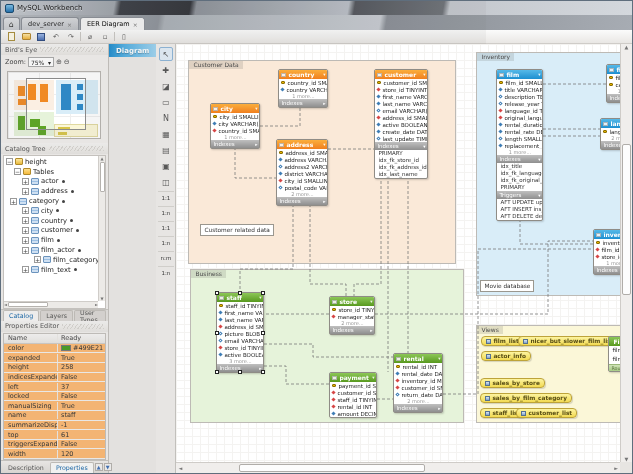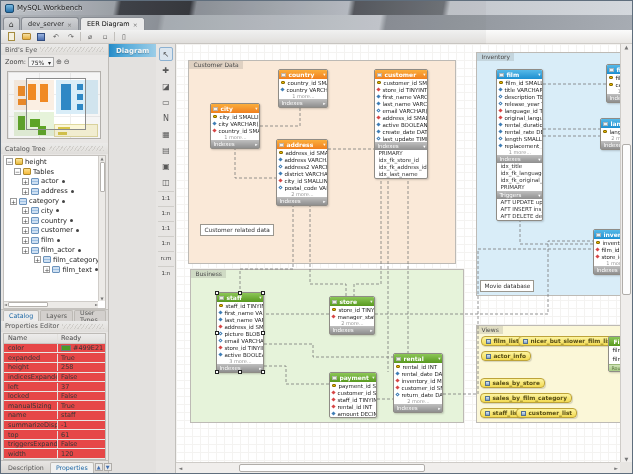--- a/index.html
+++ b/index.html
@@ -50,21 +50,21 @@
   .ticon.table{background:repeating-linear-gradient(#cfe0f2 0 2px,#9cc0e4 2px 3px);border:1px solid #6b93bd;}
   .bullet{width:3px;height:3px;border-radius:50%;background:#444;margin-left:3px;flex:none;}
   .vsb{position:absolute;top:0;right:0;bottom:7px;width:7px;background:#eceae7;border-left:1px solid #d0cdc9;display:flex;flex-direction:column;align-items:center;font-size:4px;color:#777;}
   .vsb .th{width:5px;flex:none;background:#fff;border:1px solid #b5b2ae;border-radius:1px;}
   .hsb{position:absolute;left:0;right:7px;bottom:0;height:7px;background:#eceae7;border-top:1px solid #d0cdc9;display:flex;align-items:center;font-size:4px;color:#777;}
   .hsb .th{height:5px;flex:none;background:#fff;border:1px solid #b5b2ae;border-radius:1px;}
   .side-tabs{height:12px;flex:none;display:flex;align-items:flex-end;background:#e3e1de;border-top:1px solid #cac7c3;padding:0 2px;gap:1px;}
   .stab{height:11px;padding:0 5px;font-size:6.3px;color:#555;display:flex;align-items:center;background:#dbd8d4;border:1px solid #c3c0bb;border-bottom:none;border-radius:2px 2px 0 0;}
   .stab.active{background:#f7f6f5;color:#1566a9;}
   
-  .props{flex:none;margin:1px 2px 0 2px;background:#ef4444;border:1px solid #c4c1bd;font-size:6.5px;color:#333;}
+  .props{flex:none;margin:1px 2px 0 2px;background:#fdba74;border:1px solid #c4c1bd;font-size:6.5px;color:#333;}
   .prow{display:flex;height:9.6px;align-items:center;border-bottom:1px solid #f2f0ee;}
   .prow.h{background:linear-gradient(#f7f6f5,#e9e7e4);border-bottom:1px solid #cfccc8;color:#444;height:10px;}
   .prow .n{width:54px;flex:none;padding-left:4px;border-right:1px solid #eceae7;overflow:hidden;white-space:nowrap;}
   .prow .v{flex:1;padding-left:3px;display:flex;align-items:center;gap:2px;overflow:hidden;white-space:nowrap;}
   .swatch{width:10px;height:6px;border:1px solid #777;flex:none;}
   .bottom-tabs{height:13px;flex:none;margin-top:auto;display:flex;align-items:center;background:linear-gradient(#f0eeec,#e0ddd9);border-top:1px solid #c9c6c2;padding:0 2px;gap:1px;}
   .btab{height:11px;padding:0 5px;font-size:6.3px;color:#555;display:flex;align-items:center;border-radius:2px 2px 0 0;}
   .btab.active{background:#fbfbfa;color:#1566a9;border:1px solid #c3c0bb;border-bottom:none;}
   .bt-ctrl{margin-left:auto;display:flex;gap:1px;align-items:center;}
   .bt-ctrl span{width:8px;height:8px;border:1px solid #b5b2ae;background:#f4f3f1;font-size:5px;color:#3f6fb5;display:flex;align-items:center;justify-content:center;}
@@ -258,21 +258,21 @@
               <span class="ticon table"></span>
               <span>film_actor</span>
               <span class="bullet"></span>
             </div>
             <div class="trow" style="padding-left: 30px;">
               <span class="exp">+</span>
               <span class="ticon table"></span>
               <span>film_category</span>
               <span class="bullet"></span>
             </div>
-            <div class="trow" style="padding-left: 18px; justify-content: flex-end;">
+            <div class="trow" style="padding-left: 18px;">
               <span class="exp">+</span>
               <span class="ticon table"></span>
               <span>film_text</span>
               <span class="bullet"></span>
             </div>
           </div>
         <div class="vsb">
             <span>▲</span>
             <span class="th" style="height:30px;margin:1px 0;"></span>
             <span style="margin-top:auto">▼</span>

